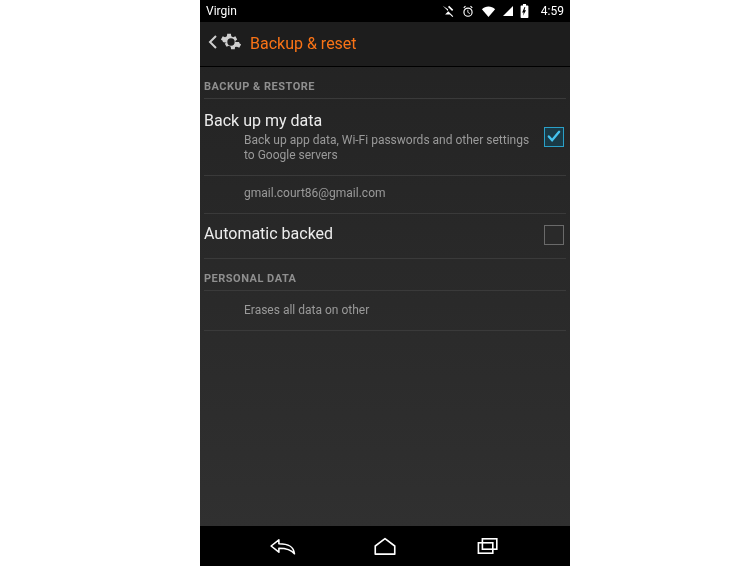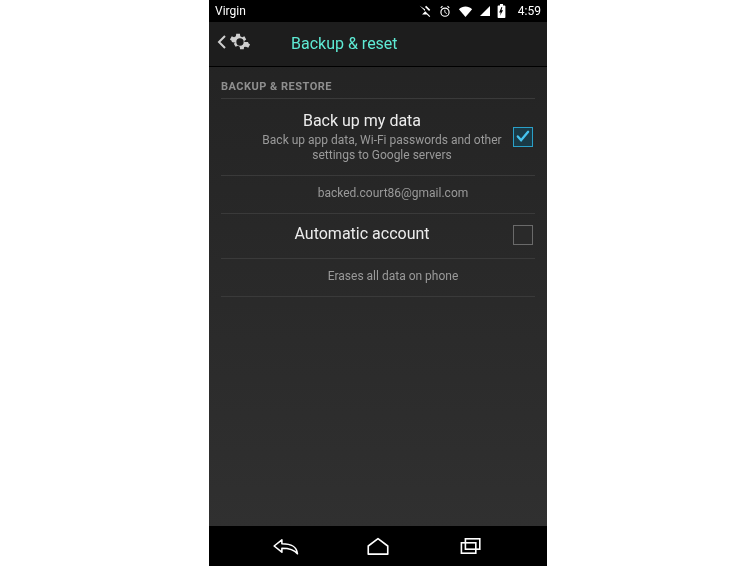--- a/index.html
+++ b/index.html
@@ -1,38 +1,38 @@
 <!DOCTYPE html>
 <html><head>
 <meta charset="utf-8">
 <style>
   html,body{margin:0;padding:0;background:#fff;}
   .stage{width:755px;height:566px;position:relative;background:#fff;}
-  .phone{position:absolute;left:209px;top:0;width:338px;height:566px;
+  .phone{position:absolute;left:200px;top:0;width:370px;height:566px;
     background:linear-gradient(180deg,#222 0%,#2b2b2b 60%,#313131 100%);overflow:hidden;}
   
   .status{height:22px;background:#000;color:#fff;font:400 12px/22px "Roboto","Helvetica Neue",Arial,sans-serif;
     display:flex;align-items:center;padding:0 6px;}
   .status .carrier{flex:0 0 auto;}
   .status .spacer{flex:1 1 auto;}
   .status .icons{display:flex;align-items:center;gap:6px;}
   .status .icons svg{display:block;}
   .clock{font:400 12px/22px "Roboto",Arial,sans-serif;margin-left:6px;}
   
   .actionbar{display:flex;align-items:center;height:44px;padding:0 8px;
     background:#1d1d1d;border-bottom:1px solid #000;color:#eee;}
   .back-caret{width:10px;height:16px;margin-right:2px;}
   .gear{width:22px;height:22px;margin-right:8px;}
-  .ab-title{font:400 16px/1 "Roboto",Arial,sans-serif;color:#5eead4;margin-left:32px;}
+  .ab-title{font:400 16px/1 "Roboto",Arial,sans-serif;color:#f97316;}
   
-  .content{padding:0 12px;}
+  .content{padding:0 4px;}
   .section-header{color:#8f8f8f;font:700 11px/1 "Roboto",Arial,sans-serif;letter-spacing:.5px;
     padding:14px 0 6px;border-bottom:1px solid #3a3a3a;margin-bottom:2px;text-transform:uppercase;}
   .row{display:flex;align-items:center;padding:10px 0 12px;border-bottom:1px solid #3a3a3a;}
-  .row .text{flex:1 1 auto;min-width:0;padding-right:10px;text-align:center;}
+  .row .text{flex:1 1 auto;min-width:0;padding-right:10px;}
   .row .title{color:#ececec;font:400 16px/1.2 "Roboto",Arial,sans-serif;margin-bottom:3px;}
   .row .sub{color:#9a9a9a;font:400 12px/1.25 "Roboto",Arial,sans-serif;margin-left:40px;}
   .checkbox{width:18px;height:18px;border:1px solid #6a6a6a;background:#2a2a2a;position:relative;margin-right:2px;flex:0 0 auto;}
   .checkbox.checked{background:#1a3a46;border-color:#2aa0c8;}
   .checkbox.checked svg{position:absolute;left:1px;top:1px;}
   
   .navbar{position:absolute;left:0;right:0;bottom:0;height:40px;background:#000;
     display:flex;align-items:center;justify-content:space-around;padding:0 30px;}
   .navbtn{width:34px;height:34px;display:flex;align-items:center;justify-content:center;}
   .navbtn svg{display:block;}
@@ -107,35 +107,36 @@
         </div>
         <div class="checkbox checked">
           <svg width="15" height="15" viewBox="0 0 16 16" fill="none" stroke="#45c3ef" stroke-width="2.5" stroke-linecap="round">
               <path d="M3 8l3.5 4L14 3"></path>
             </svg>
         </div>
       </div>
 
       <div class="row">
         <div class="text">
-          <div class="sub">backed.court86@gmail.com</div>
+          <div class="sub">gmail.court86@gmail.com</div>
         </div>
       </div>
 
       <div class="row">
         <div class="text">
-          <div class="title">Automatic account</div>
+          <div class="title">Automatic backed</div>
         </div>
         <div class="checkbox"></div>
       </div>
 
+      <div class="section-header">PERSONAL DATA</div>
 
       <div class="row">
         <div class="text">
-          <div class="sub">Erases all data on phone</div>
+          <div class="sub">Erases all data on other</div>
         </div>
       </div>
 
     </div>
 
     <div class="navbar">
       <div class="navbtn">
         <svg width="28" height="20" viewBox="0 0 36 24" fill="none" stroke="#ffffff" stroke-width="2" stroke-linejoin="round">
             <path d="M14 4 L4 12 L14 20 L14 15 C24 15 30 17 34 22 C33 12 26 9 14 9 Z"></path>
           </svg>

